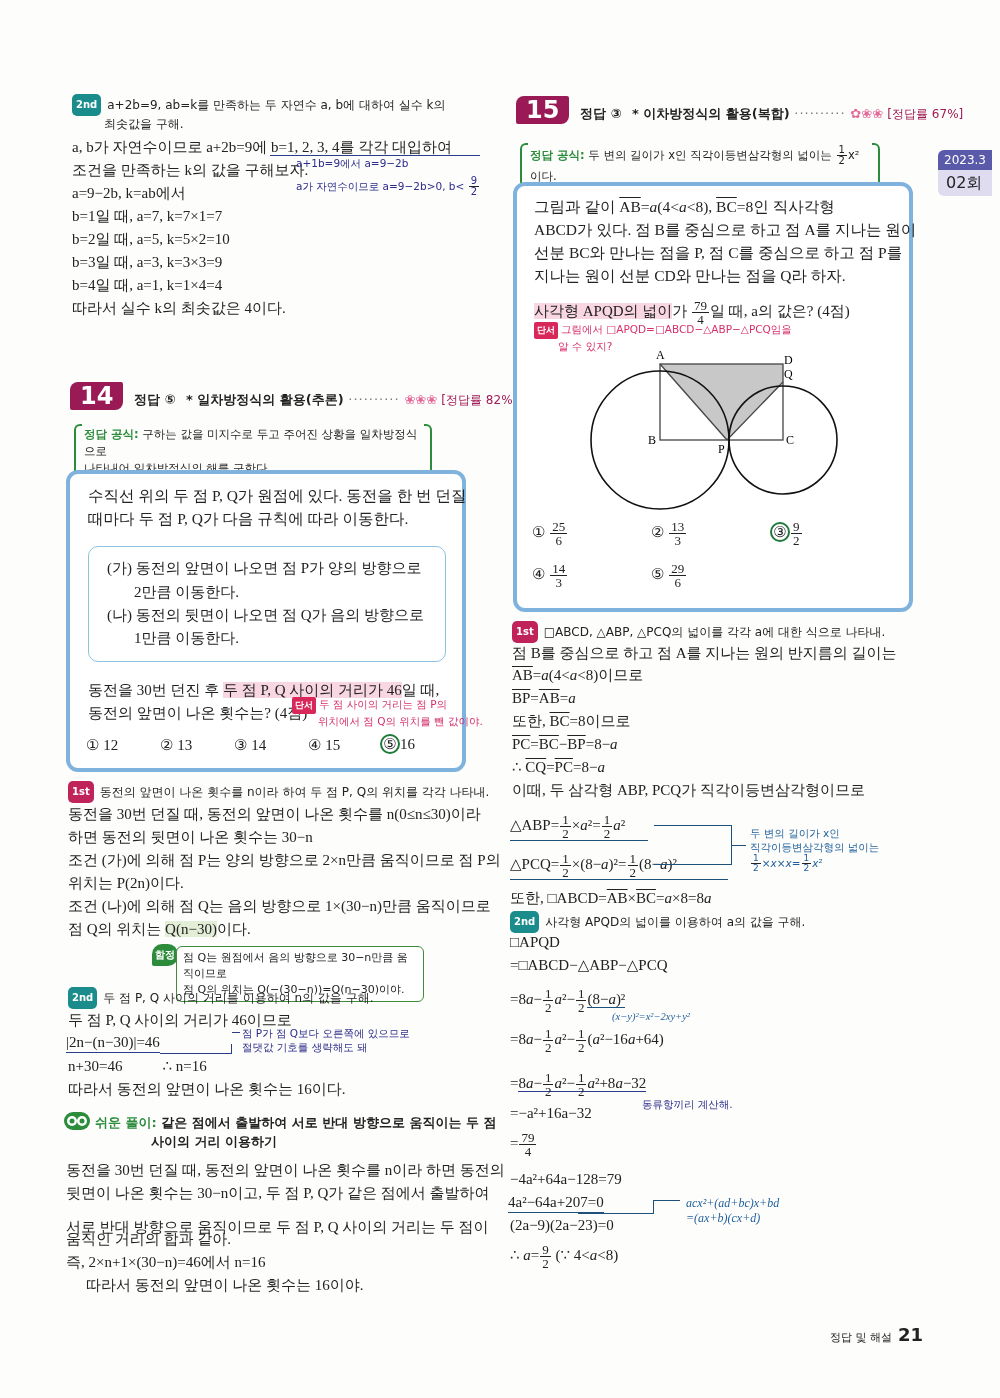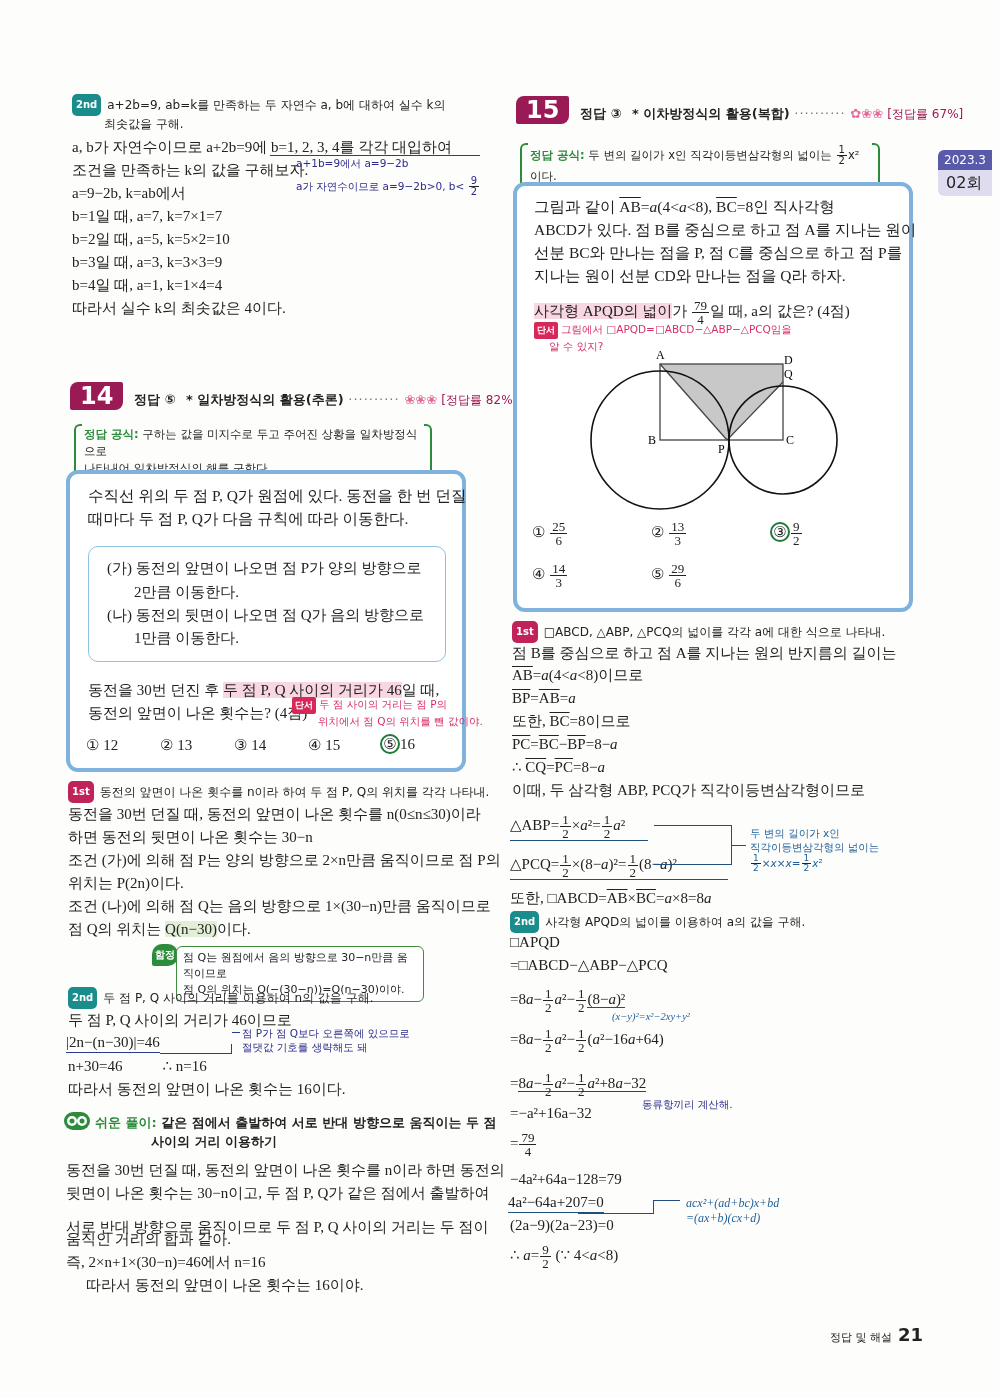--- a/index.html
+++ b/index.html
@@ -180,21 +180,21 @@
 <div class="line serif" style="left:534px;top:220px;font-size:15.5px;">ABCD가 있다. 점 B를 중심으로 하고 점 A를 지나는 원이</div>
 <div class="line serif" style="left:534px;top:243px;font-size:15.5px;">선분 BC와 만나는 점을 P, 점 C를 중심으로 하고 점 P를</div>
 <div class="line serif" style="left:534px;top:266px;font-size:15.5px;">지나는 원이 선분 CD와 만나는 점을 Q라 하자.</div>
 
 <div class="line serif" style="left:534px;top:298px;font-size:15px;line-height:26px;">
   <span class="hl-pink">사각형 APQD의 넓이</span><span>가</span>
   <span class="frac"><span class="n">79</span><span class="d">4</span></span><span>일 때, a의 값은? (4점)</span>
 </div>
 <div class="abs pink sans" style="left:534px;top:322px;font-size:10.5px;line-height:15px;">
   <span class="hint-badge">단서</span><span>그림에서 □APQD=□ABCD−△ABP−△PCQ임을</span><br>
-  <span style="margin-left:15px;">알 수 있지?</span>
+  <span style="margin-left:24px;">알 수 있지?</span>
 </div>
 
 <svg class="abs" style="left:580px;top:345px;" width="270" height="180" viewBox="0 0 270 180">
 
   <path d="M80,19 L203,19 L203,37 L147,95 Z" fill="#c8c8c8" stroke="none"></path>
 
   <rect x="80" y="19" width="123" height="76" fill="none" stroke="#444" stroke-width="1.3"></rect>
 
   <line x1="80" y1="19" x2="147" y2="95" stroke="#444" stroke-width="1.3"></line>
   <line x1="147" y1="95" x2="203" y2="37" stroke="#444" stroke-width="1.3"></line>

